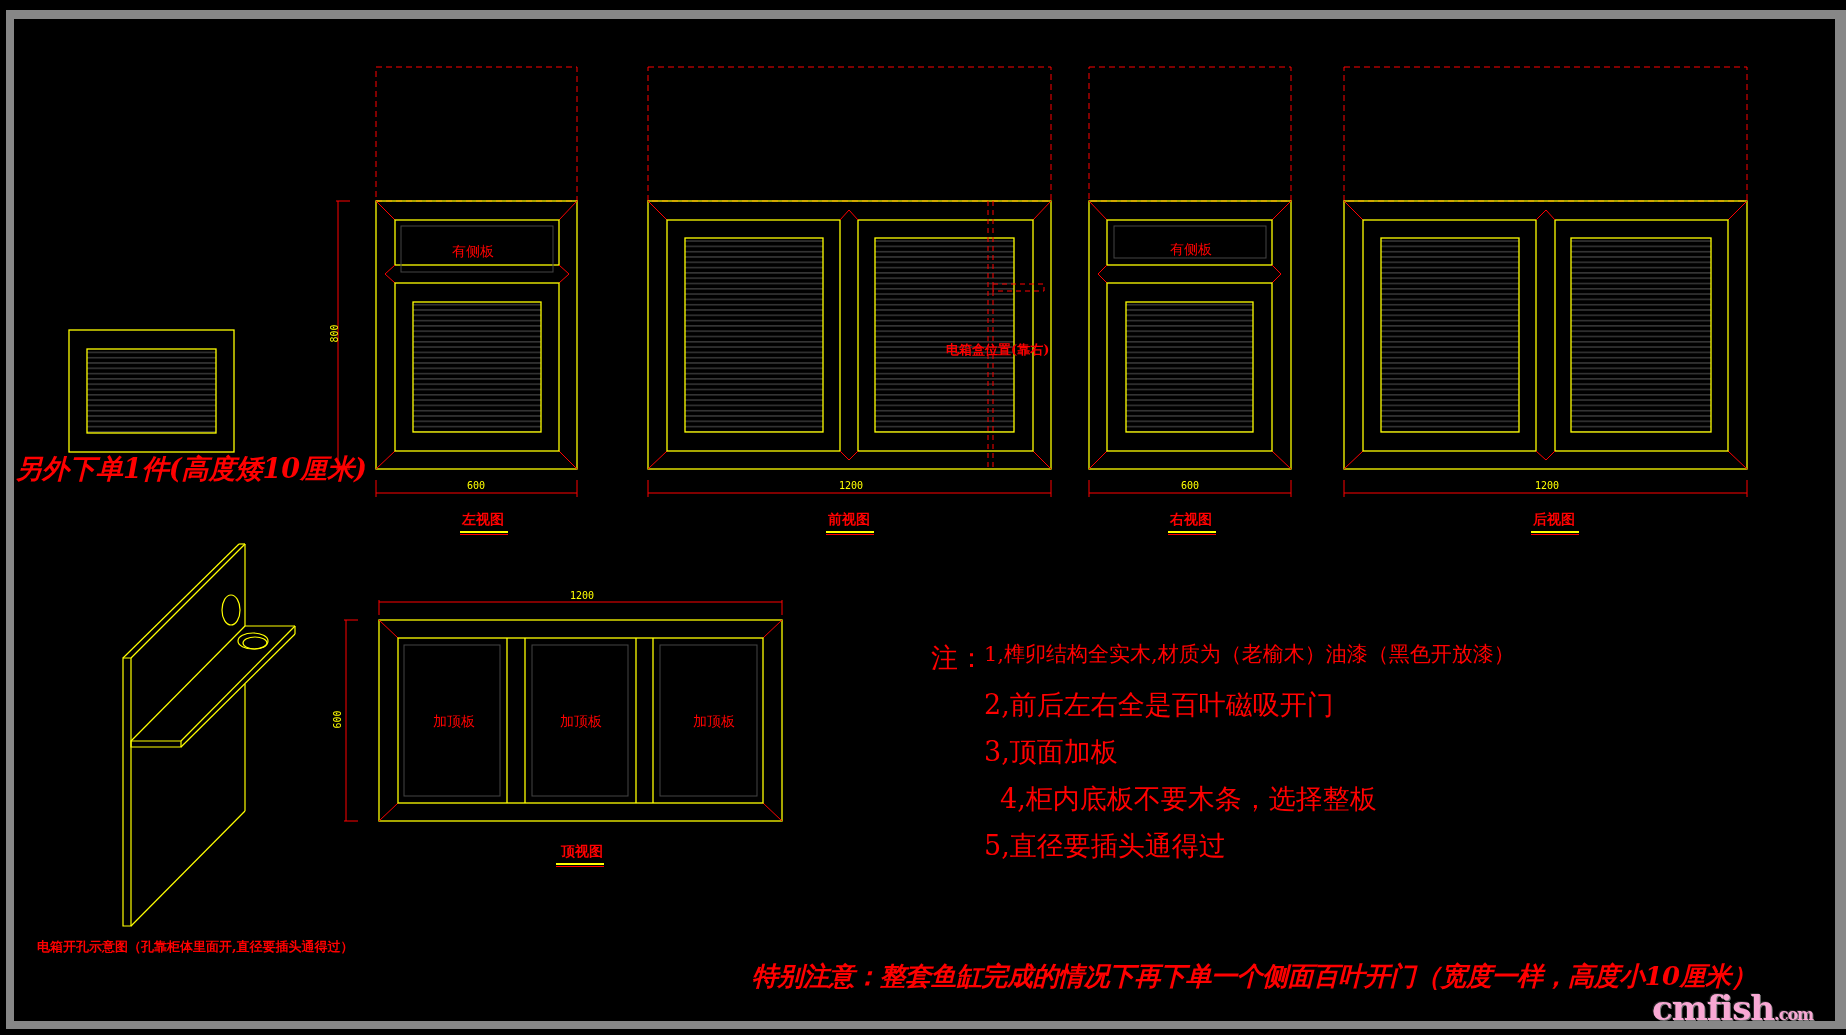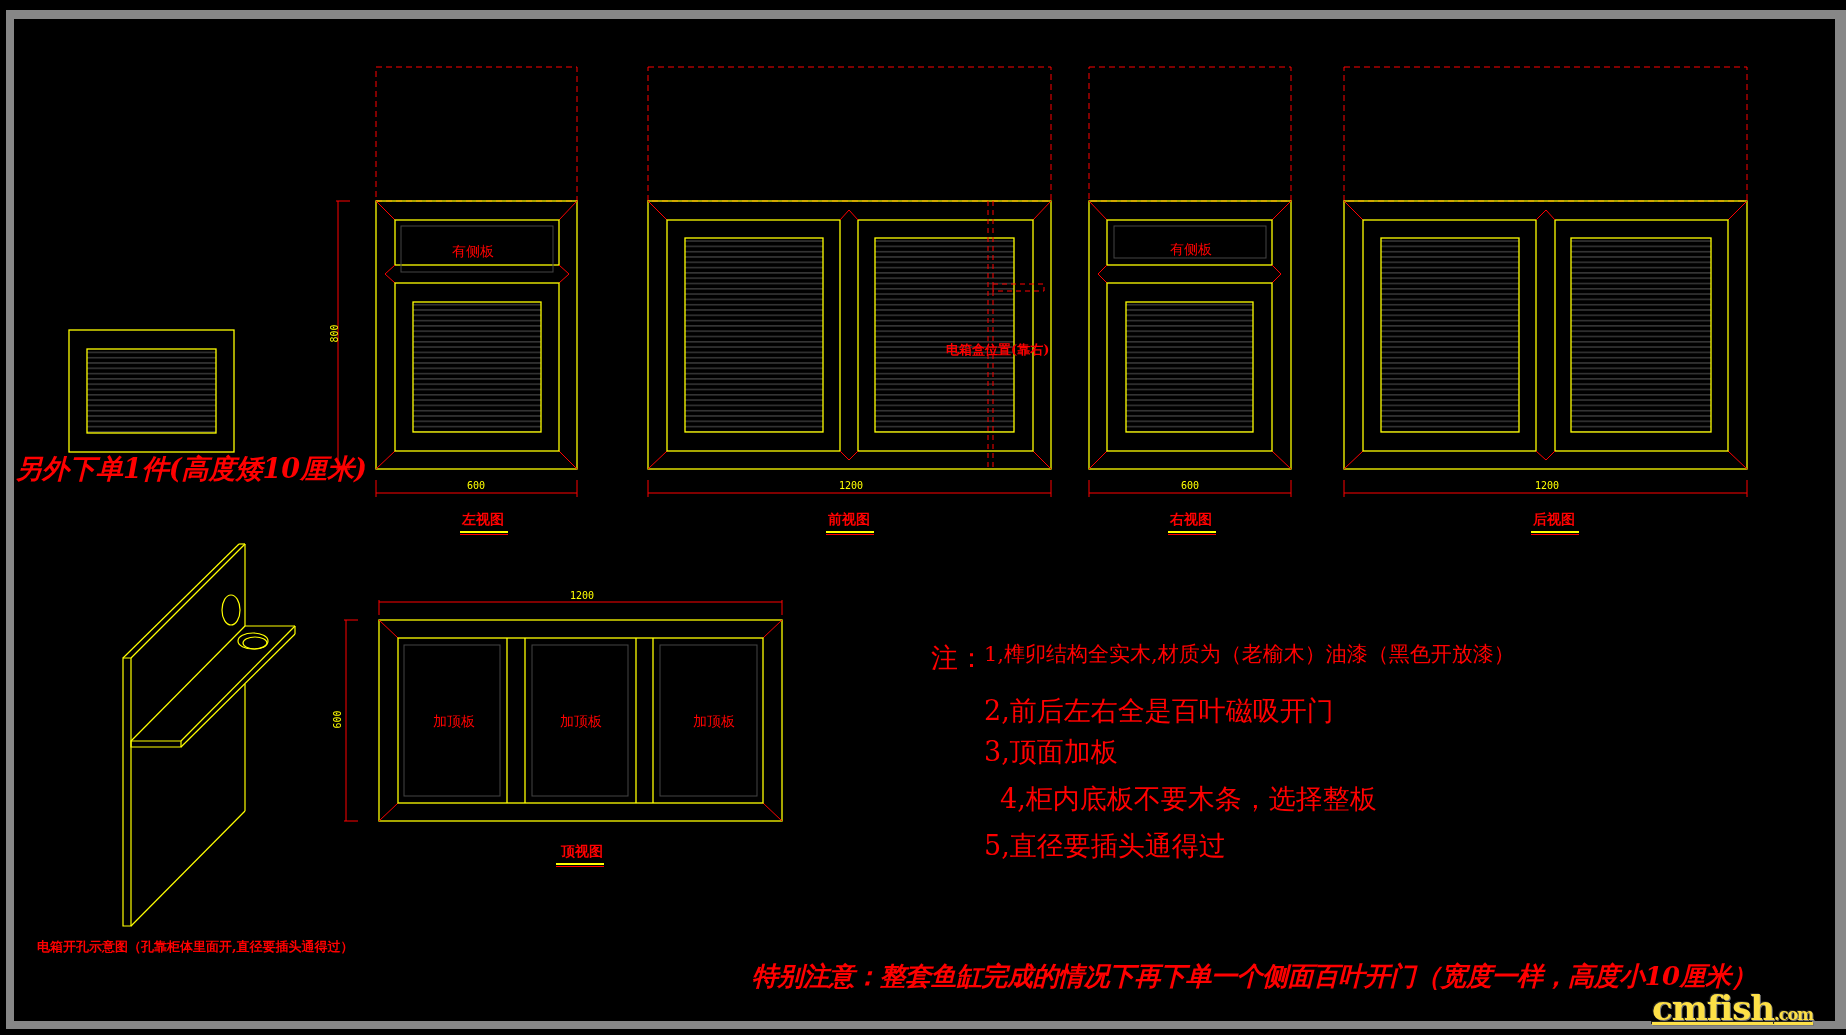--- a/index.html
+++ b/index.html
@@ -5,21 +5,21 @@
   html, body { margin:0; padding:0; background:#000; }
   body { width:1846px; height:1035px; position:relative; overflow:hidden; font-family:"DejaVu Sans", sans-serif; }
   #canvas { position:absolute; left:0; top:0; }
   .frame-border { position:absolute; background:#878787; }
   .txt { position:absolute; white-space:nowrap; color:#ff0000; font-family:"DejaVu Serif", serif; }
   .ital { font-style:italic; font-weight:bold; }
   .dim { color:#ffff00; font-family:"DejaVu Sans Mono", monospace; font-size:10px; }
   .lbl { font-size:14px; font-weight:bold; }
   .uline { position:absolute; height:2px; background:#ffff00; }
   .uline2 { position:absolute; height:1px; background:#ff0000; }
-  .watermark { position:absolute; color:#fde047; font-family:"DejaVu Serif", serif; font-weight:bold; font-size:34px; letter-spacing:-1px; text-shadow:1px 1px 0 #777, -1px -1px 0 #222;text-decoration:underline; }
+  .watermark { position:absolute; color:#f9a8d4; font-family:"DejaVu Serif", serif; font-weight:bold; font-size:34px; letter-spacing:-1px; text-shadow:1px 1px 0 #777, -1px -1px 0 #222; }
   .watermark small { font-size:16px; }
 </style>
 </head>
 <body>
 
 <div class="frame-border" style="left:6px;top:10px;width:1840px;height:9px;"></div>
 <div class="frame-border" style="left:6px;top:10px;width:8px;height:1019px;"></div>
 <div class="frame-border" style="left:9px;top:1021px;width:1837px;height:8px;"></div>
 <div class="frame-border" style="left:1835px;top:10px;width:11px;height:1019px;"></div>
 
@@ -209,21 +209,21 @@
 <div class="uline" style="left:556px;top:863px;width:48px;"></div>
 <div class="uline2" style="left:556px;top:866px;width:48px;"></div>
 
 <div class="txt ital" style="left:15px;top:451px;font-size:27px;text-align:center;">另外下单1件(高度矮10厘米)</div>
 
 <div class="txt" style="left:37px;top:938px;font-size:13px;font-weight:bold;">电箱开孔示意图（孔靠柜体里面开,直径要插头通得过）</div>
 
 <div>
   <div class="txt" style="left:931px;top:640px;font-size:27px;">注：</div>
   <div class="txt" style="left:984px;top:640px;font-size:21px;">1,榫卯结构全实木,材质为（老榆木）油漆（黑色开放漆）</div>
-  <div class="txt" style="left:984px;top:687px;font-size:27px;margin-top:6px;">2,前后左右全是百叶磁吸开门</div>
+  <div class="txt" style="left:984px;top:687px;font-size:27px;">2,前后左右全是百叶磁吸开门</div>
   <div class="txt" style="left:984px;top:734px;font-size:27px;">3,顶面加板</div>
   <div class="txt" style="left:1000px;top:781px;font-size:27px;">4,柜内底板不要木条，选择整板</div>
   <div class="txt" style="left:984px;top:828px;font-size:27px;">5,直径要插头通得过</div>
 </div>
 
 <div class="txt ital" style="left:752px;top:959px;font-size:26px;letter-spacing:-0.5px;">特别注意：整套鱼缸完成的情况下再下单一个侧面百叶开门（宽度一样，高度小10厘米）</div>
 
 <div class="watermark" style="left:1652px;top:988px;">
   <span>cmfish</span><small>.com</small>
 </div>

